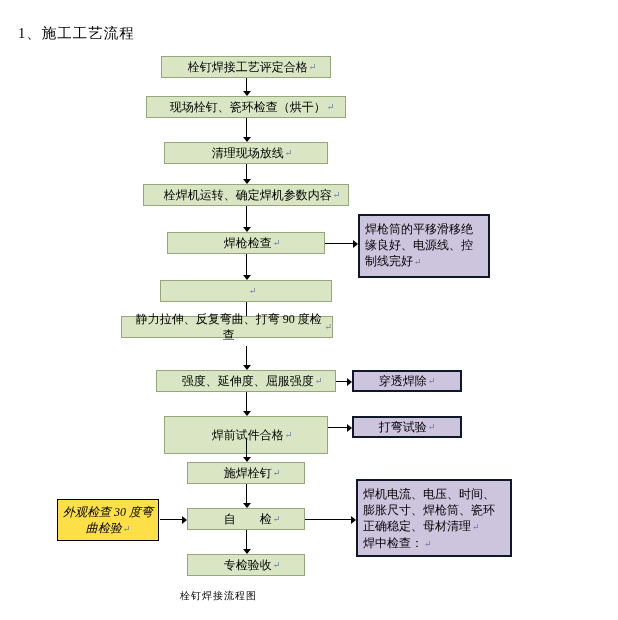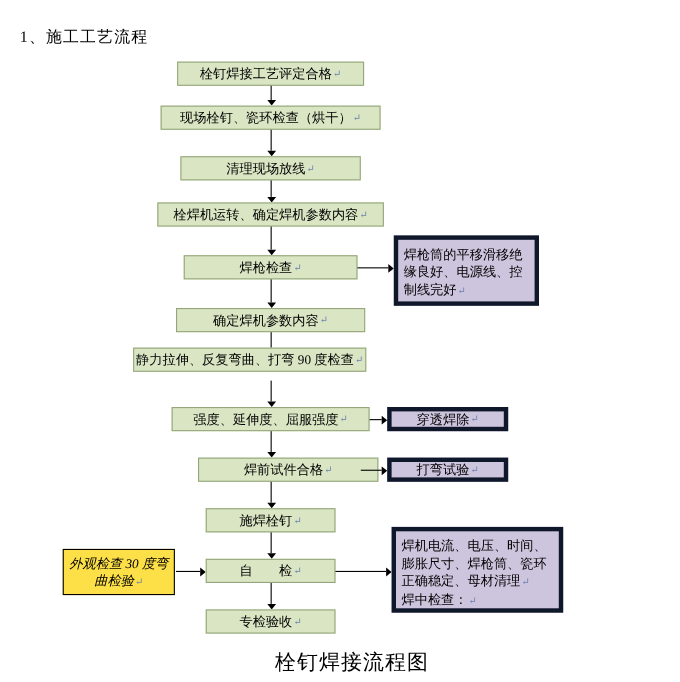--- a/index.html
+++ b/index.html
@@ -10,29 +10,29 @@
     font-family:"Liberation Serif","DejaVu Serif",serif;
     color:#000;
     overflow:hidden;
   }
   .title{
     position:absolute;left:18px;top:8px;
     font-size:14.5px;letter-spacing:1px;margin-top:16px;
   }
   .caption{
     position:absolute;left:180px;top:589px;width:210px;
-    text-align:right;font-size:19px;letter-spacing:1px;
+    text-align:left;font-size:10px;letter-spacing:1px;
   }
   .box{
     position:absolute;box-sizing:border-box;
     display:flex;align-items:center;justify-content:center;
     font-size:12px;line-height:1.35;text-align:center;
   }
-  .green{background:#d9e5c3;border:1px solid #94a77a;}
-  .purple{background:#cdc4dd;border:4px solid #0f172a;}
+  .green{background:#d9e5c3;border:1px solid #94a77a;padding-left:12px;}
+  .purple{background:#cdc4dd;border:2px solid #0f172a;}
   .plain{background:#fde047;border:1px solid #000;font-style:italic;}
   .leftalign{justify-content:flex-start;text-align:left;align-items:flex-start;padding:5px 5px;}
   .mark{
     color:#6b7fae;font-size:9px;margin-left:1px;align-self:center;
   }
   .arr-v{position:absolute;width:0;border-left:1px solid #000;}
   .arr-v::after{
     content:"";position:absolute;left:-4.5px;bottom:-5px;width:0;height:0;
     border-left:4px solid transparent;border-right:4px solid transparent;
     border-top:5px solid #000;
@@ -79,21 +79,20 @@
     <span>焊枪检查</span>
       <span class="mark">↵</span>
   </div>
   <div class="arr-r" style="left:325px;top:243px;width:28px"></div>
   <div class="box purple leftalign" style="left:358px;top:214px;width:132px;height:64px">
     <span><span>焊枪筒的平移滑移绝缘良好、电源线、控制线完好</span><span class="mark">↵</span></span>
   </div>
   <div class="arr-v" style="left:246px;top:254px;height:21px"></div>
 
   <div class="box green" style="left:160px;top:280px;width:172px;height:22px">
-    <span>确定焊机参数内容</span>
       <span class="mark">↵</span>
   </div>
   <div class="arr-v" style="left:246px;top:302px;height:17px"></div>
 
   <div class="box green" style="left:121px;top:316px;width:212px;height:22px">
     <span>静力拉伸、反复弯曲、打弯 90 度检查</span>
       <span class="mark">↵</span>
   </div>
   <div class="arr-v" style="left:246px;top:346px;height:19px"></div>
 
@@ -101,21 +100,21 @@
     <span>强度、延伸度、屈服强度</span>
       <span class="mark">↵</span>
   </div>
   <div class="arr-r" style="left:336px;top:381px;width:11px"></div>
   <div class="box purple" style="left:352px;top:370px;width:110px;height:22px">
     <span>穿透焊除</span>
       <span class="mark">↵</span>
   </div>
   <div class="arr-v" style="left:246px;top:392px;height:19px"></div>
 
-  <div class="box green" style="left:180px;top:416px;width:164px;height:22px">
+  <div class="box green" style="left:164px;top:416px;width:164px;height:38px">
     <span>焊前试件合格</span>
       <span class="mark">↵</span>
   </div>
   <div class="arr-r" style="left:328px;top:427px;width:19px"></div>
   <div class="box purple" style="left:352px;top:416px;width:110px;height:22px">
     <span>打弯试验</span>
       <span class="mark">↵</span>
   </div>
   <div class="arr-v" style="left:246px;top:438px;height:19px"></div>
 

